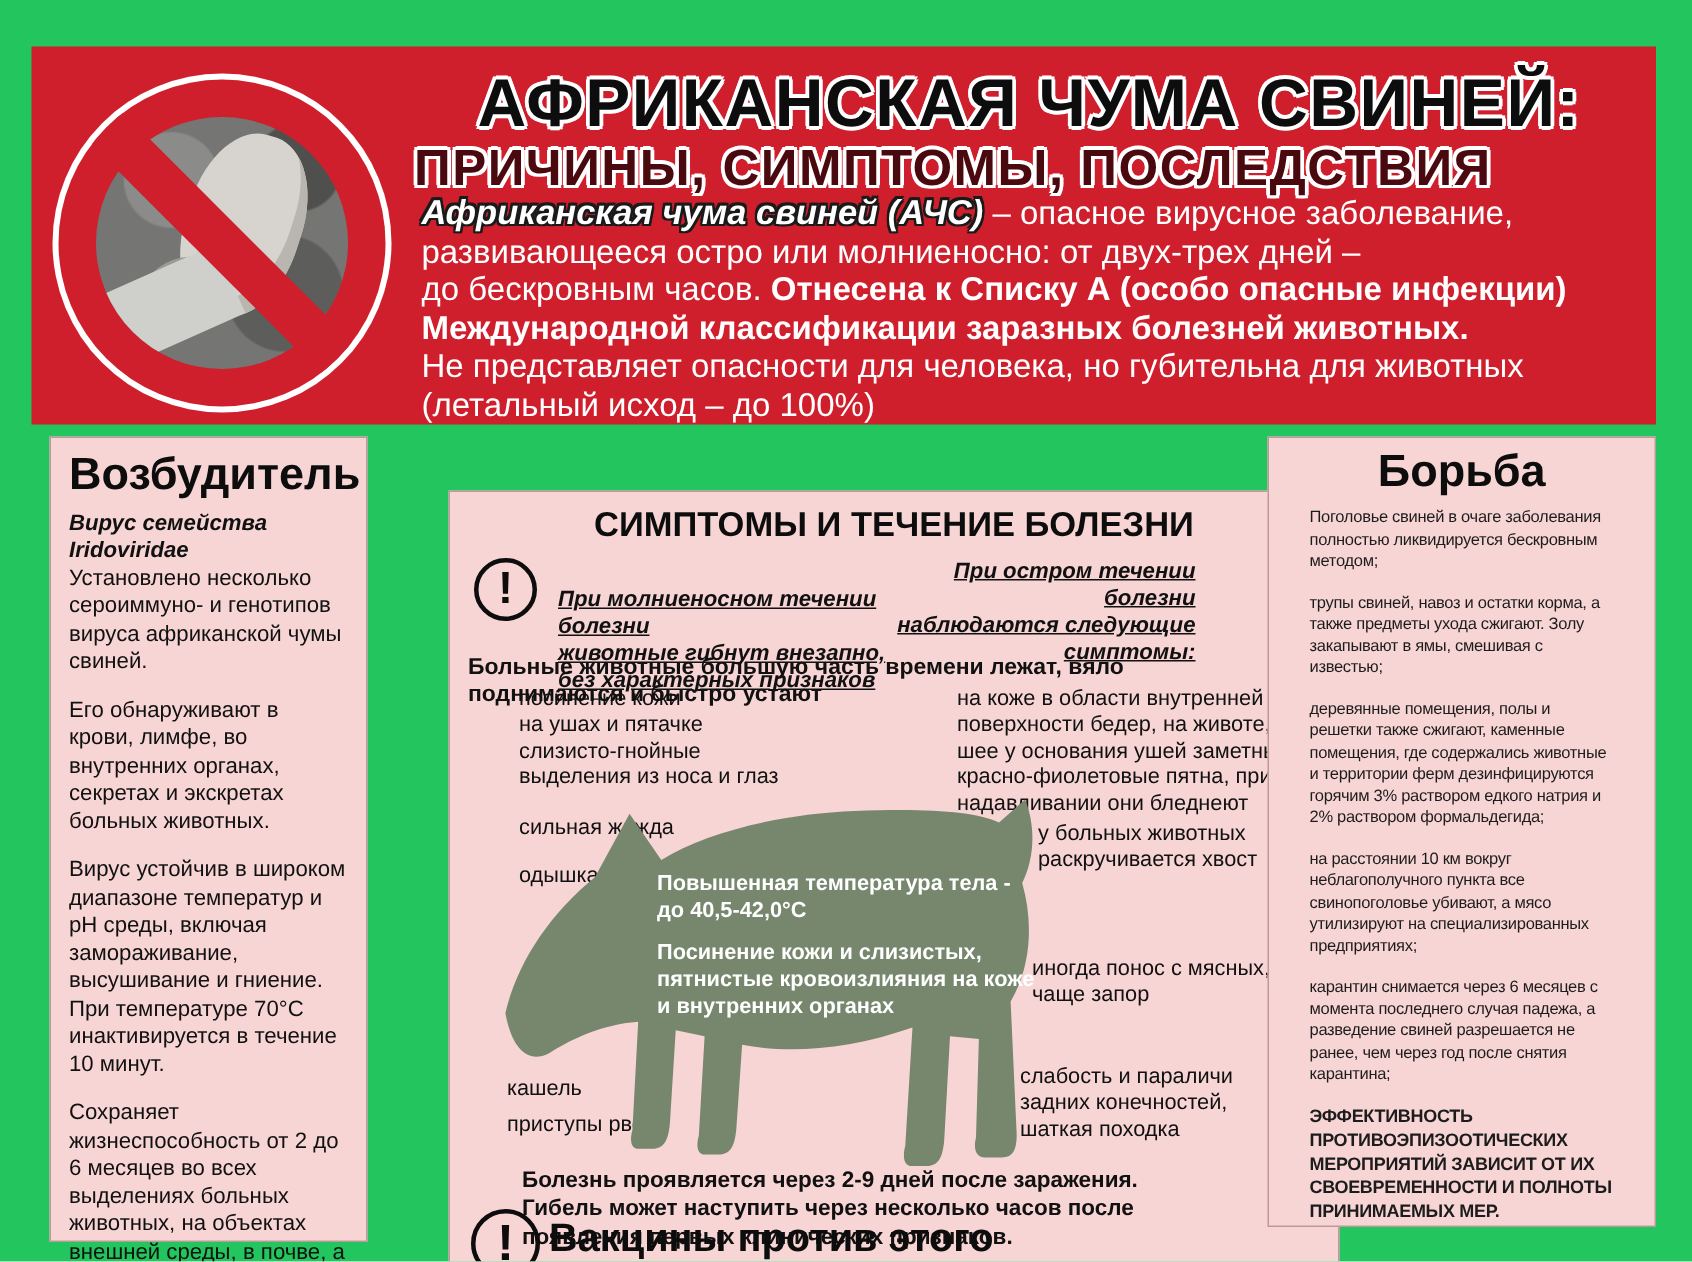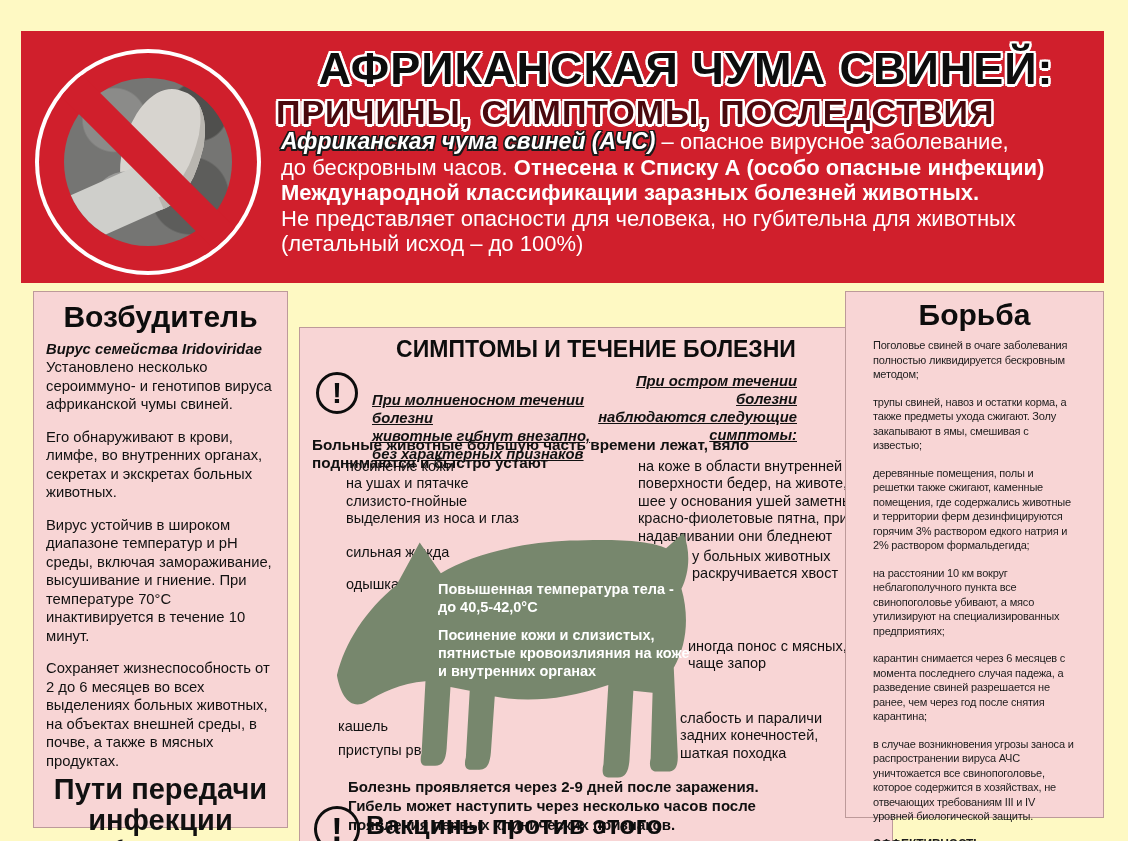--- a/index.html
+++ b/index.html
@@ -1,16 +1,16 @@
 <!DOCTYPE html>
 <html><head>
 <meta charset="utf-8">
 <style>
   html,body{margin:0;padding:0;background:#fff;}
-  #poster{position:relative;width:1128px;height:841px;background:#fef9c3;overflow:hidden;
+  #poster{position:relative;width:1128px;height:841px;background:#22c55e;overflow:hidden;
           font-family:"Liberation Sans",sans-serif;color:#111;}
 
   
   .band{position:absolute;left:21px;top:31px;width:1083px;height:252px;background:#d01f2c;}
 
   
   .ban-sign{position:absolute;left:14px;top:18px;width:226px;height:226px;border-radius:50%;background:#fff;}
   .ban-ring{position:absolute;left:4px;top:4px;width:218px;height:218px;border-radius:50%;background:#d01f2c;overflow:hidden;}
   .ban-photo{position:absolute;left:25px;top:25px;width:168px;height:168px;border-radius:50%;overflow:hidden;
              background:radial-gradient(circle at 30% 25%,#8b8b89 0 18%,transparent 19%),
@@ -34,21 +34,21 @@
            font-size:45px;font-weight:bold;letter-spacing:1px;color:#0d0d0d;}
   .h-sub{position:absolute;left:255px;top:62px;width:820px;
          font-size:34px;font-weight:bold;letter-spacing:1px;color:#4a090e;}
   .h-intro{position:absolute;left:260px;top:98px;width:815px;color:#fff;
            font-size:22px;line-height:25.5px;}
   .h-intro .it{font-style:italic;font-weight:bold;font-size:23px;}
   .h-intro b{font-weight:bold;}
 
   
   .panel{position:absolute;background:#f8d5d5;border:1px solid #bd9a9a;box-sizing:border-box;}
-  #panel-left{left:33px;top:291px;width:255px;height:537px;padding:6px 12px;}
+  #panel-left{left:33px;top:291px;width:212px;height:537px;padding:6px 12px;}
   #panel-mid{left:299px;top:291px;width:594px;height:531px;margin-top:36px;}
   #panel-right{left:845px;top:291px;width:259px;height:527px;padding:4px 27px;}
 
   .panel h2{margin:2px 0 6px 0;text-align:center;font-size:30px;font-weight:bold;color:#0d0d0d;}
   #panel-left p{margin:0 0 14px 0;font-size:14.8px;line-height:1.25;}
   .virus-family{font-weight:bold;font-style:italic;margin-bottom:0 !important;}
   .transmit-title{margin:4px 0 2px 0;text-align:center;font-size:29px;line-height:1.05;font-weight:bold;}
 
   
   #panel-mid h2{font-size:23px;margin-top:8px;}
@@ -87,20 +87,21 @@
         </div>
         <div class="ban-slash"></div>
       </div>
     </div>
 
     <div class="h-title outline-w">АФРИКАНСКАЯ ЧУМА СВИНЕЙ:</div>
     <div class="h-sub outline-w">ПРИЧИНЫ, СИМПТОМЫ, ПОСЛЕДСТВИЯ</div>
 
     <div class="h-intro">
       <div><span class="it outline-b">Африканская чума свиней (АЧС)</span><span> – опасное  вирусное заболевание,</span></div>
+      <div>развивающееся остро или молниеносно: от двух-трех дней –</div>
       <div><span>до бескровным часов.  </span><b>Отнесена к Списку А (особо опасные инфекции)</b></div>
       <div><b>Международной классификации заразных болезней животных.</b></div>
       <div>Не представляет опасности для человека, но губительна для животных</div>
       <div>(летальный исход – до 100%)</div>
     </div>
   </div>
 
   <div id="panel-left" class="panel">
     <h2>Возбудитель</h2>
     <p class="virus-family">Вирус семейства Iridoviridae</p>
@@ -171,18 +172,17 @@
     <div class="no-vaccine">Вакцины против этого заболевания нет!</div>
   </div>
 
   <div id="panel-right" class="panel">
     <h2>Борьба</h2>
     <p>Поголовье свиней в очаге заболевания полностью ликвидируется бескровным методом;</p>
     <p>трупы свиней, навоз и остатки корма, а также предметы ухода сжигают. Золу закапывают в ямы, смешивая с известью;</p>
     <p>деревянные помещения, полы и решетки также сжигают, каменные помещения, где содержались животные и территории ферм дезинфицируются горячим 3% раствором едкого натрия и 2% раствором формальдегида;</p>
     <p>на расстоянии 10 км вокруг неблагополучного пункта все свинопоголовье убивают, а мясо утилизируют на специализированных предприятиях;</p>
     <p>карантин снимается через 6 месяцев с момента последнего случая падежа, а разведение  свиней разрешается не ранее, чем через год после снятия карантина;</p>
-    <p>в  случае возникновения угрозы заноса и распространении вируса АЧС уничтожается все свинопоголовье,  которое содержится в хозяйствах, не отвечающих требованиям III и IV уровней биологической защиты.</p>
     <p class="caps">ЭФФЕКТИВНОСТЬ ПРОТИВОЭПИЗООТИЧЕСКИХ МЕРОПРИЯТИЙ ЗАВИСИТ ОТ ИХ СВОЕВРЕМЕННОСТИ И ПОЛНОТЫ ПРИНИМАЕМЫХ МЕР.</p>
 
   </div>
 
 </div>
 
 </body></html>

